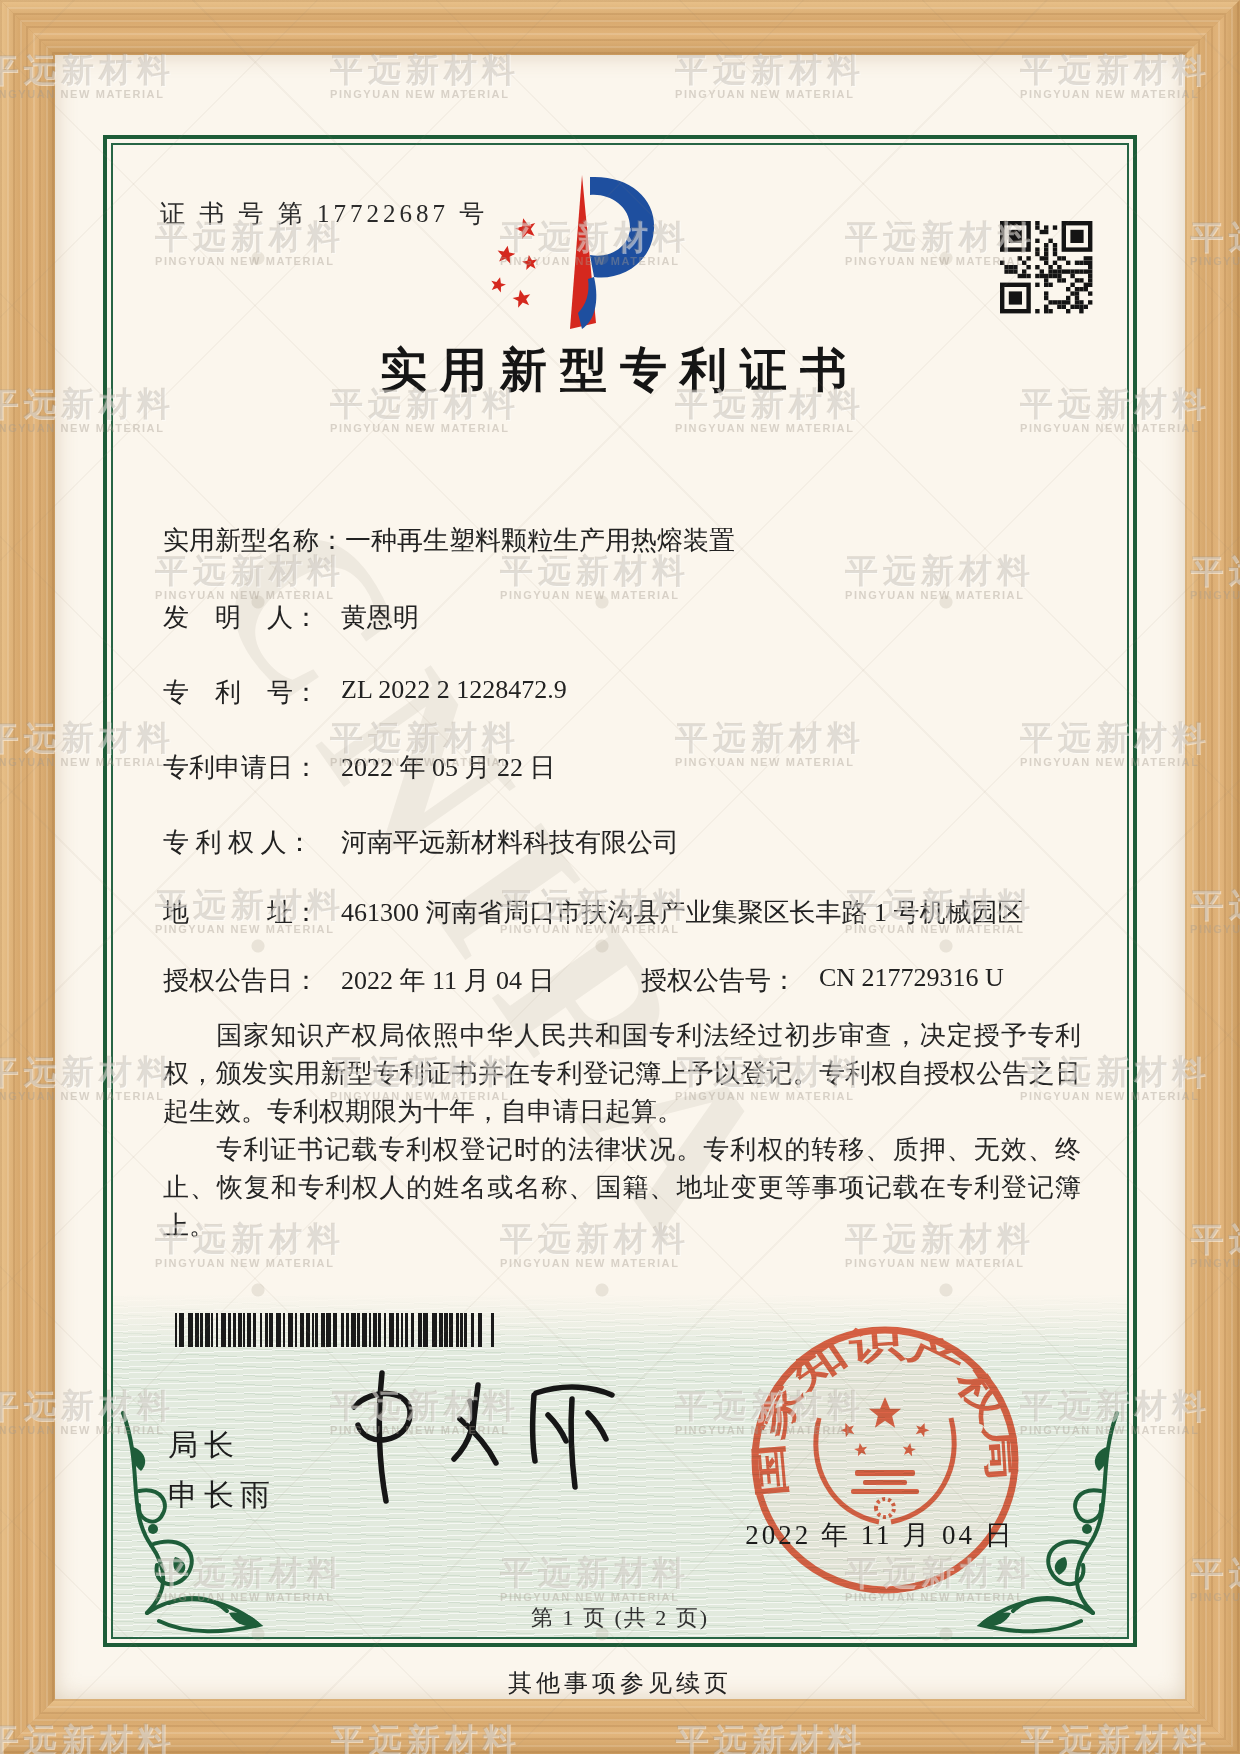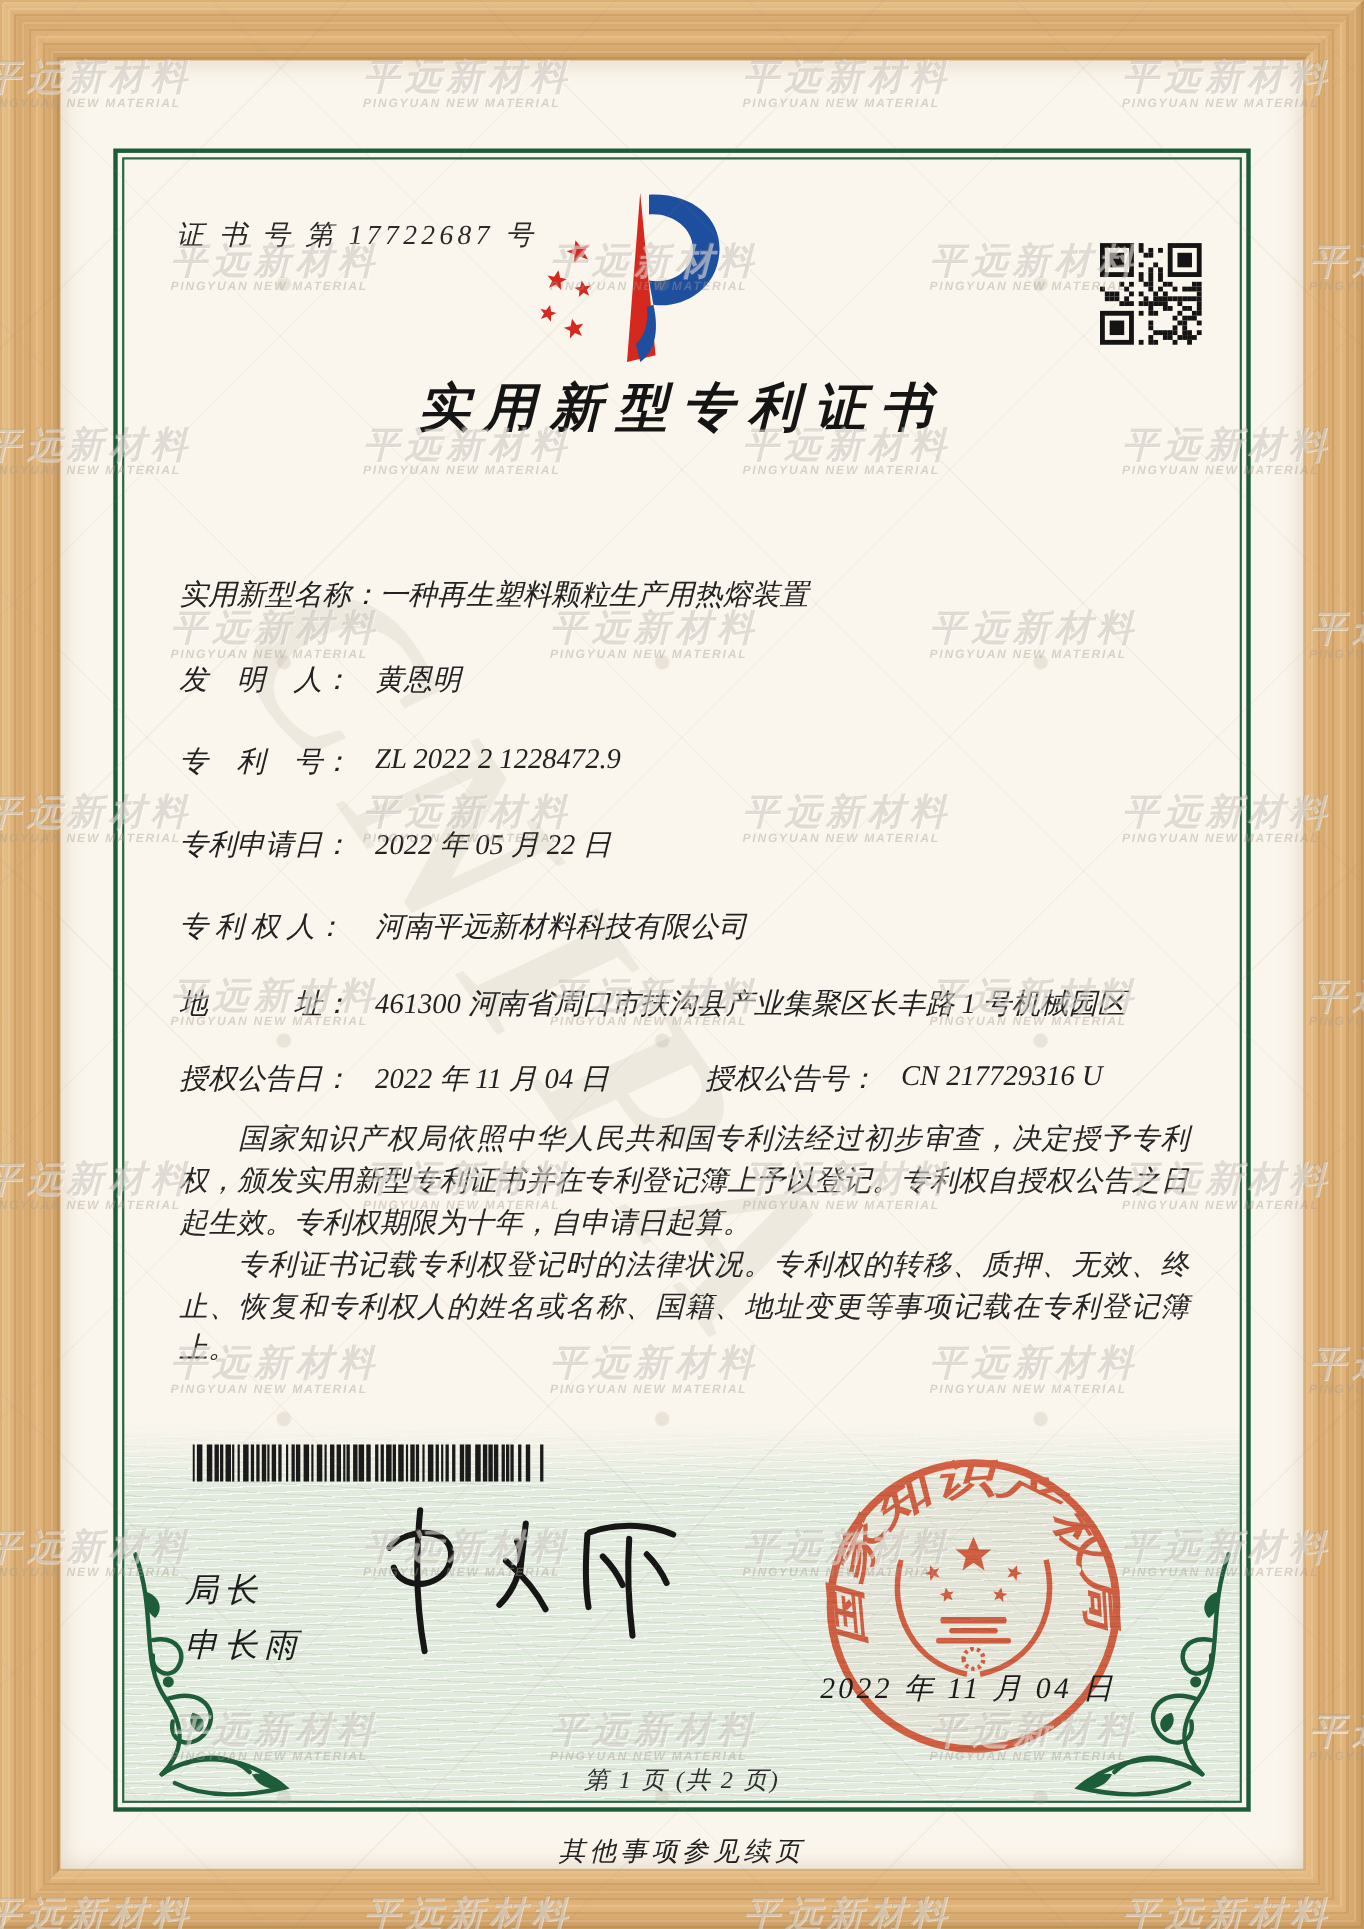--- a/index.html
+++ b/index.html
@@ -1,17 +1,17 @@
 <!DOCTYPE html>
 <html><head>
 <meta charset="utf-8">
 <style>
   html,body{margin:0;padding:0;background:#888;}
   #canvas{position:relative;width:1240px;height:1754px;margin:0 auto;background:#c89a62;overflow:hidden;
-    font-family:"Liberation Serif","DejaVu Serif",serif;font-style:italic;}
+    font-family:"Liberation Serif","DejaVu Serif",serif;}
   
   .wood{position:absolute;z-index:2;}
   .wood-h{background:
     repeating-linear-gradient(180deg,rgba(140,90,40,.16) 0 2px,rgba(0,0,0,0) 2px 7px,rgba(255,255,255,.14) 7px 9px,rgba(0,0,0,0) 9px 13px),
     linear-gradient(180deg,#e9c28b,#d7a86d 35%,#e2b57c 65%,#c99a5e);}
   .wood-v{background:
     repeating-linear-gradient(90deg,rgba(140,90,40,.16) 0 2px,rgba(0,0,0,0) 2px 7px,rgba(255,255,255,.14) 7px 9px,rgba(0,0,0,0) 9px 13px),
     linear-gradient(90deg,#e9c28b,#d7a86d 35%,#e2b57c 65%,#c99a5e);}
   .wood-top{left:0;top:0;width:1240px;height:55px;clip-path:polygon(0 0,1240px 0,1185px 55px,55px 55px);}
   .wood-bottom{left:0;top:1699px;width:1240px;height:55px;clip-path:polygon(55px 0,1185px 0,1240px 55px,0 55px);}

